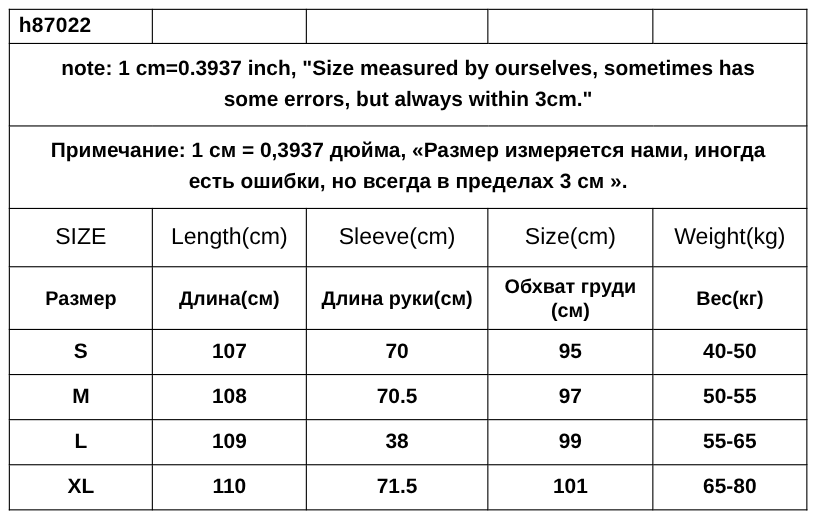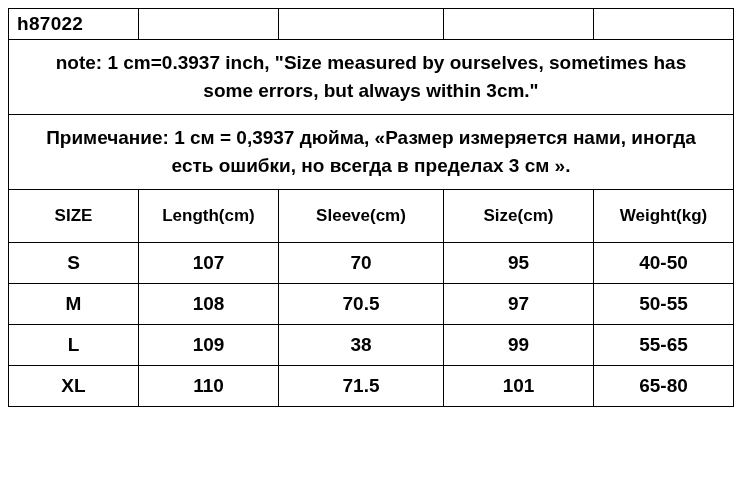--- a/index.html
+++ b/index.html
@@ -56,22 +56,22 @@
     height: 66px;
     font-size: 19px;
     font-weight: bold;
     line-height: 1.5;
     padding: 4px 18px !important;
     border-radius: 11px;
   }
   
   .hdr {
     height: 52px;
-    font-size: 17px;
-    font-weight: bold;
+    font-size: 21px;
+    font-weight: normal;
   }
   .hdr-ru {
     height: 56px;
     font-size: 18px;
     font-weight: bold;
     line-height: 1.25;
   }
   
   .data-row td {
     height: 40px;
@@ -110,20 +110,27 @@
       <tr>
         <td class="note-ru" colspan="5">Примечание: 1 см = 0,3937 дюйма, «Размер измеряется нами, иногда есть ошибки, но всегда в пределах 3 см ».</td>
       </tr>
       <tr>
         <td class="hdr">SIZE</td>
         <td class="hdr">Length(cm)</td>
         <td class="hdr">Sleeve(cm)</td>
         <td class="hdr">Size(cm)</td>
         <td class="hdr">Weight(kg)</td>
       </tr>
+      <tr>
+        <td class="hdr-ru">Размер</td>
+        <td class="hdr-ru">Длина(см)</td>
+        <td class="hdr-ru">Длина руки(см)</td>
+        <td class="hdr-ru">Обхват груди (см)</td>
+        <td class="hdr-ru">Вес(кг)</td>
+      </tr>
 
       <tr class="data-row">
         <td class="size-col">S</td>
         <td class="val">107</td>
         <td class="val">70</td>
         <td class="val">95</td>
         <td class="val">40-50</td>
       </tr>
       <tr class="data-row">
         <td class="size-col">M</td>

